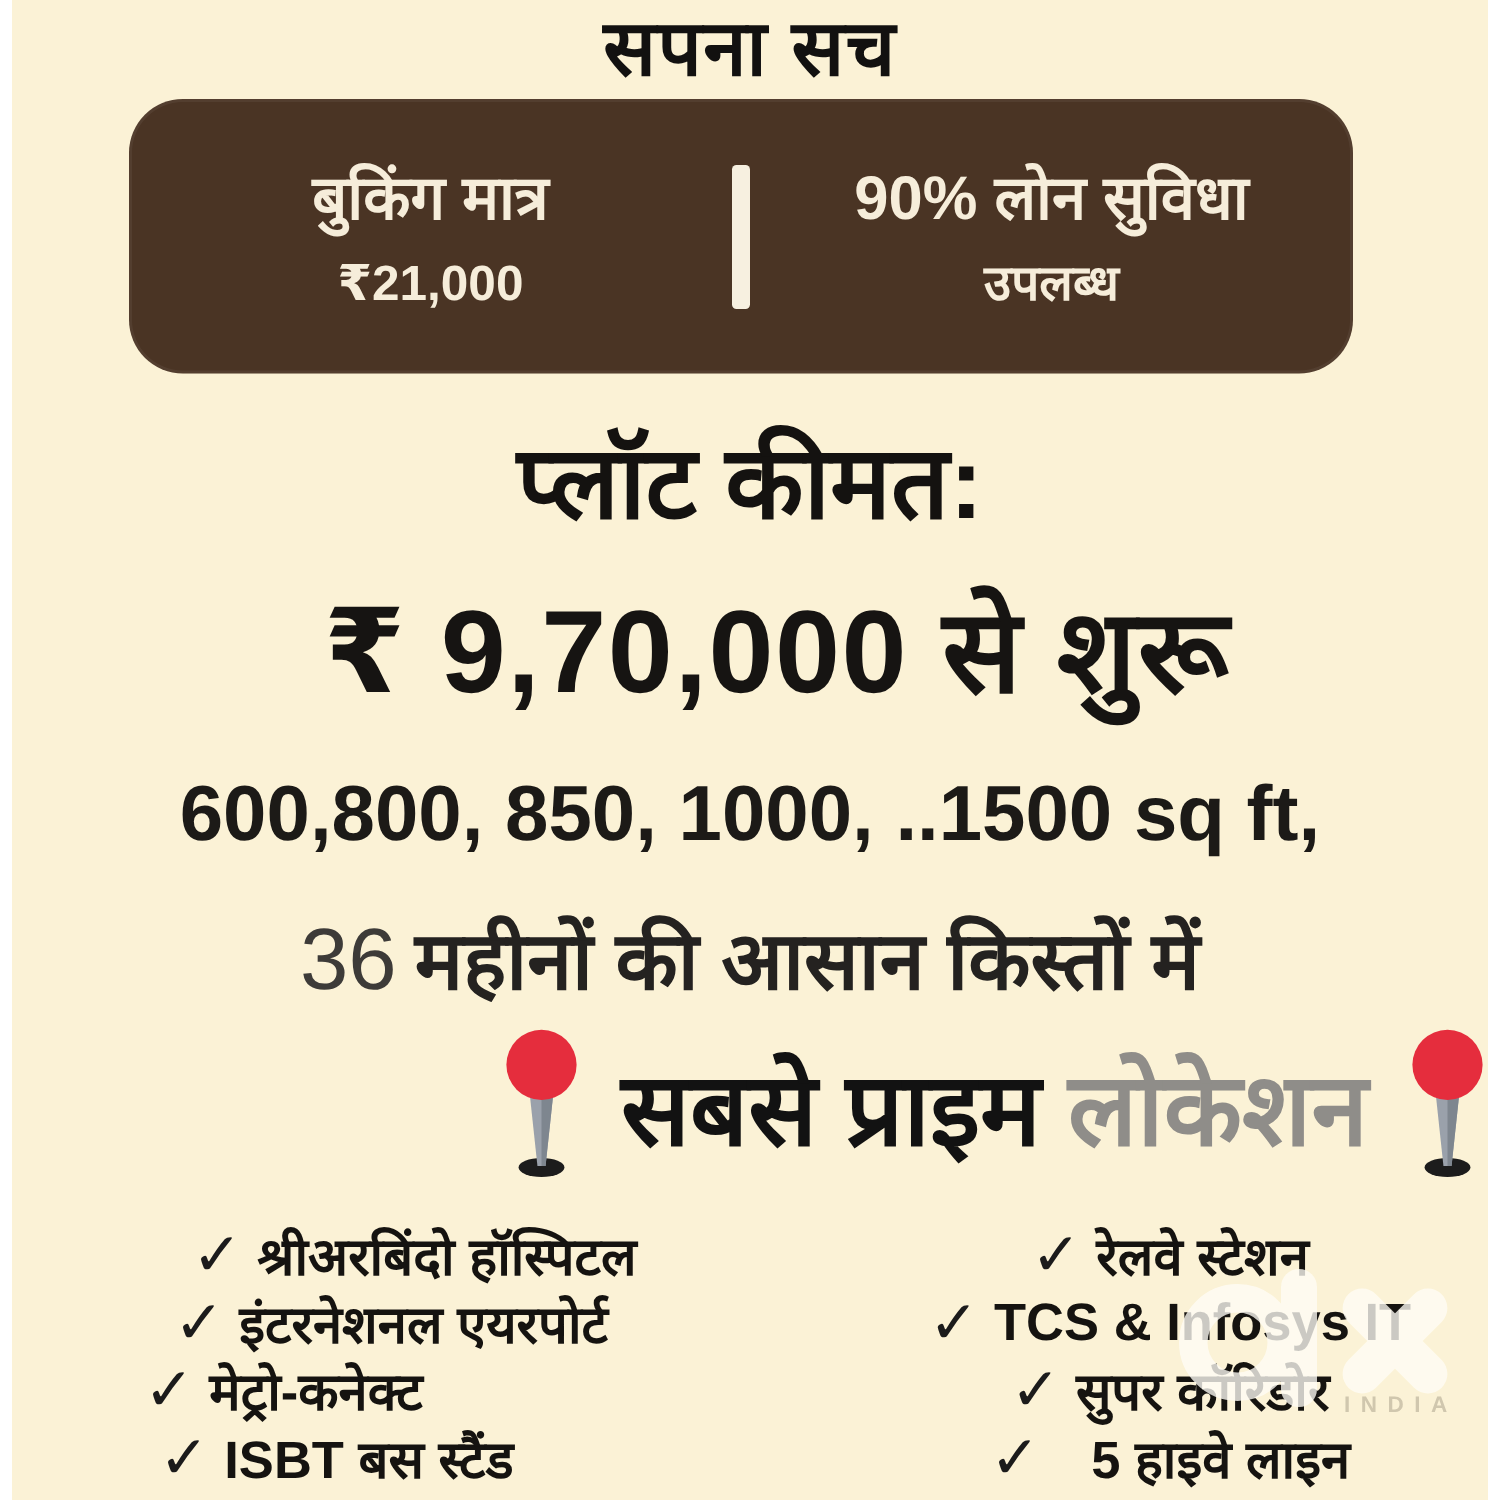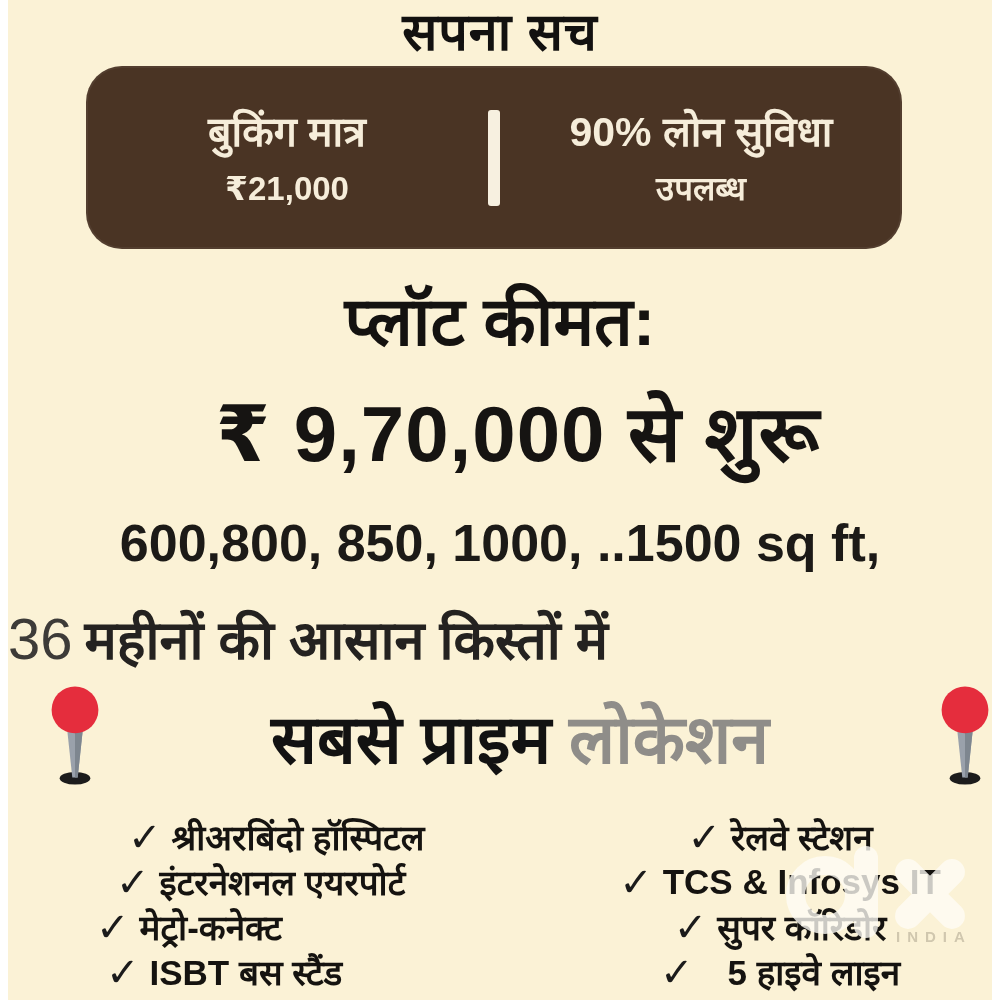--- a/index.html
+++ b/index.html
@@ -80,38 +80,39 @@
     position: absolute;
     top: 513px; left: 0; width: 100%;
     text-align: center;
     font-size: 52px;
     font-weight: 700;
     color: #1c1a17;
   }
   .installment-line {
     position: absolute;
     top: 601px; left: 0; width: 100%;
+    text-align: center;
     font-size: 54px;
     font-weight: 600;
     color: #242220;
   }
   .installment-line .num {
     font-weight: 300;
     font-size: 58px;
     color: #3d3b38;
     margin-right: 12px;
   }
 
   
   .location-row {
     position: absolute;
     top: 683px; left: 0; width: 100%;
     display: flex;
     align-items: center;
-    justify-content: space-between;
+    justify-content: flex-end;
     gap: 26px;
     padding-left: 40px;
   }
   .location-heading {
     font-size: 68px;
     font-weight: 800;
     white-space: nowrap;
     display: flex;
     gap: 18px;
   }

